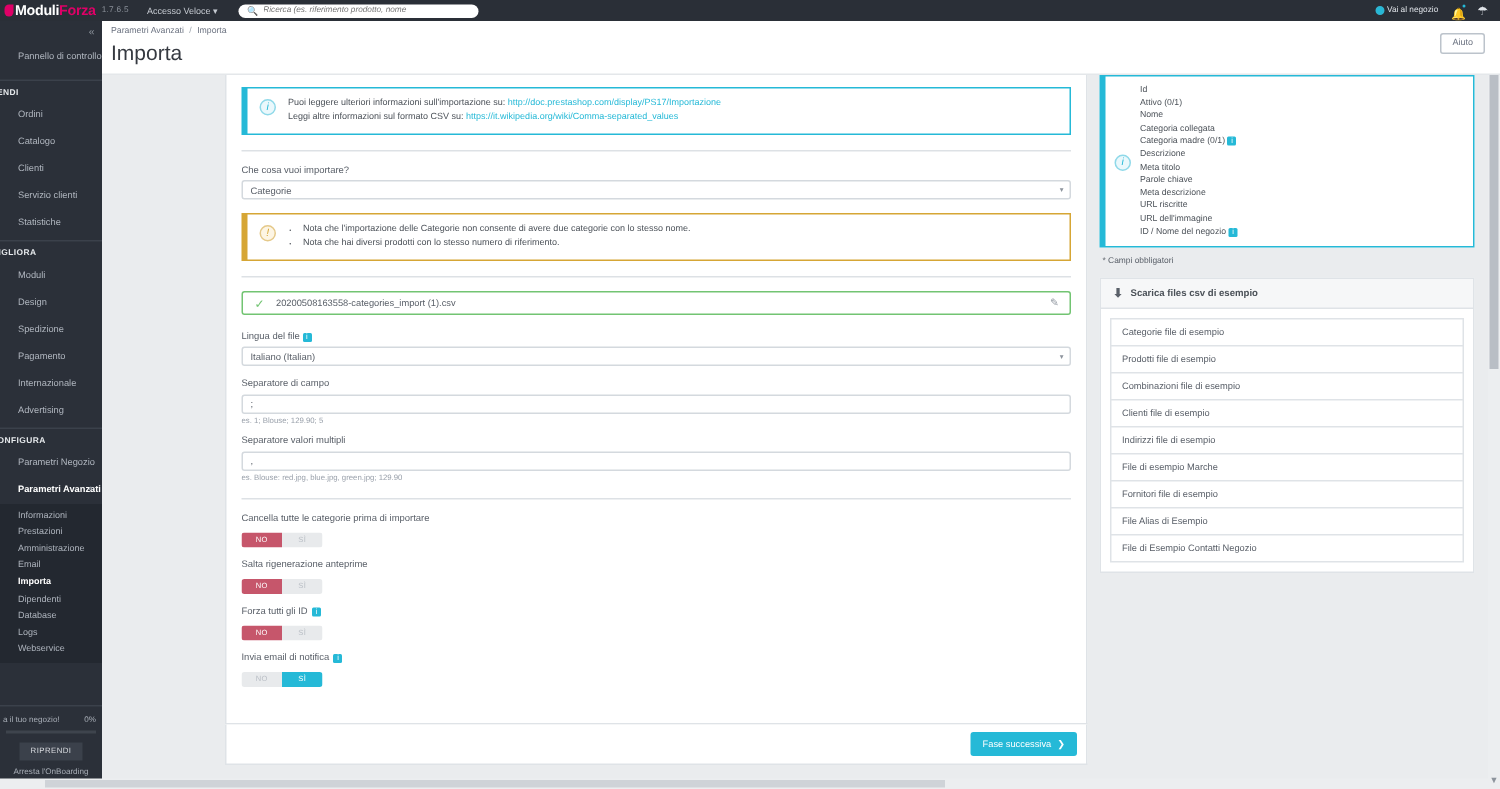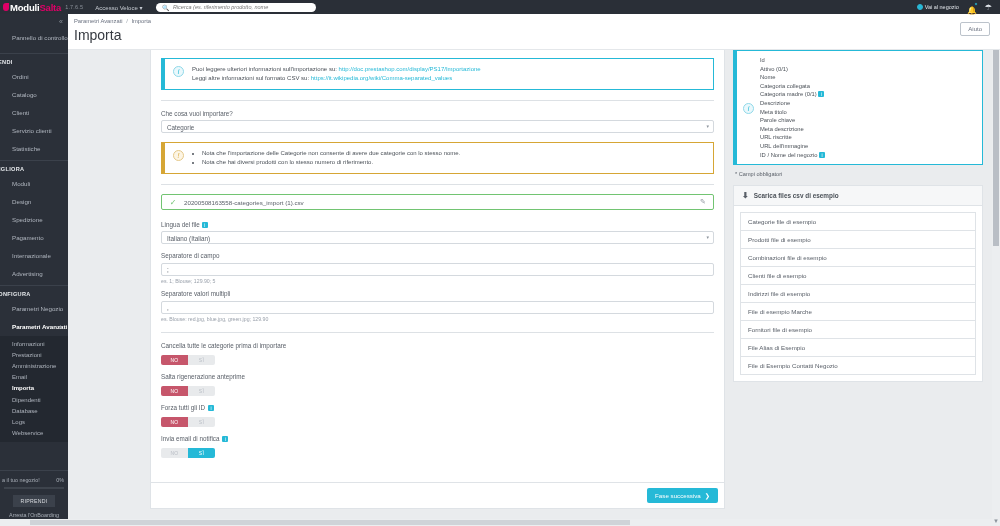--- a/index.html
+++ b/index.html
@@ -200,21 +200,21 @@
                    background:#cfd3d8; }
 </style>
 </head>
 <body>
 
 <div id="app">
 
   <div class="topbar">
     <div class="ps-logo">
       <div class="ps-mark"></div>
-      <span class="ps-name"><span class="ps-presta">Moduli</span><span class="ps-shop">Salta</span></span>
+      <span class="ps-name"><span class="ps-presta">Moduli</span><span class="ps-shop">Forza</span></span>
       <span class="ps-version">1.7.6.5</span>
     </div>
     <div class="quick-access">
       <span>Accesso Veloce</span>
       <span>▾</span>
     </div>
     <div class="search-wrap">
       <span class="search-ico">🔍</span>
       <input class="search-input" placeholder="Ricerca (es. riferimento prodotto, nome" style="">
     </div>

